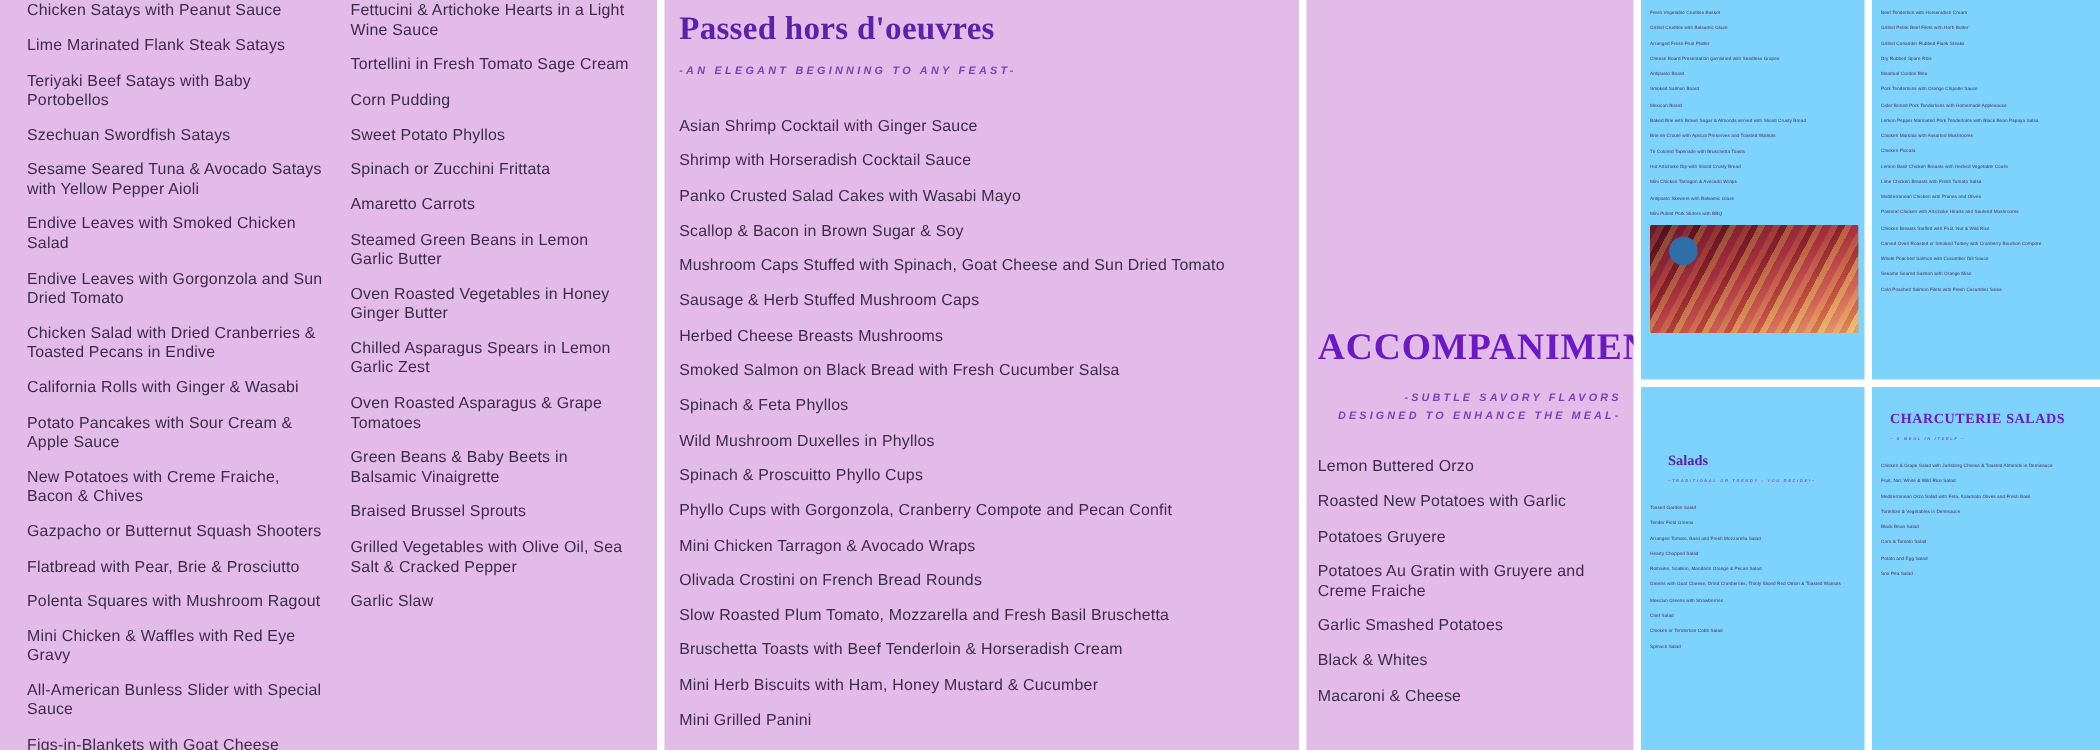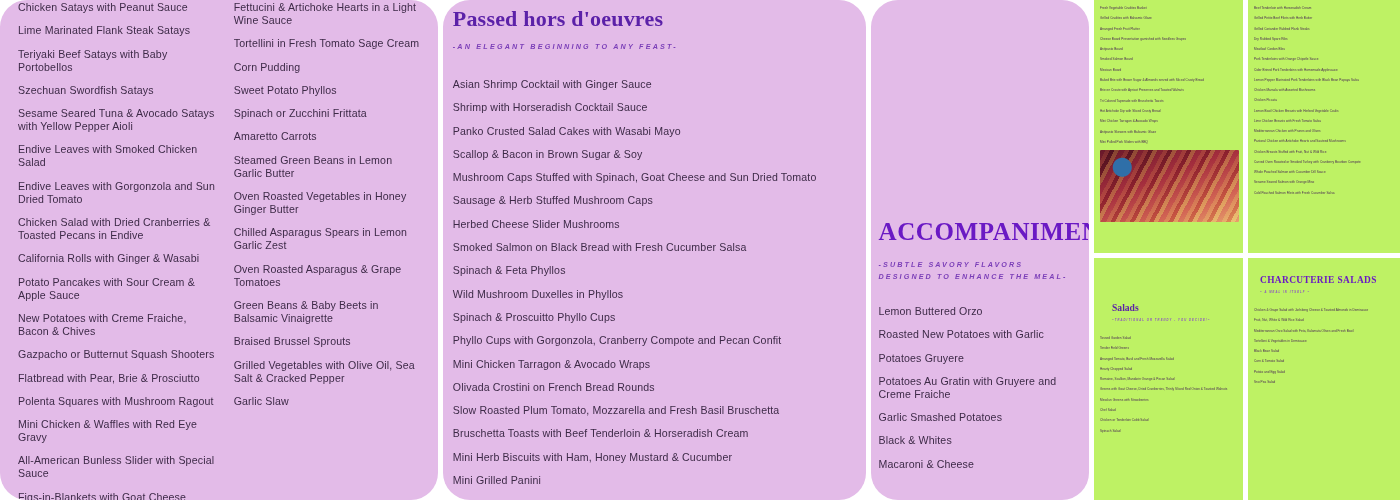--- a/index.html
+++ b/index.html
@@ -5,21 +5,21 @@
   html,body{margin:0;padding:0;}
   body{
     width:1400px;height:500px;overflow:hidden;
     background:#ffffff;
     font-family:"Liberation Sans", sans-serif;
     position:relative;
   }
   .page{position:absolute;inset:0;display:flex;}
 
   
-  .panel{background:#e3bbe8;position:relative;overflow:hidden;border-radius:27px;}
+  .panel{background:#e3bbe8;position:relative;overflow:hidden;}
 
   .panel-a{width:553px;height:500px;display:flex;}
   .col{padding:0 14px;box-sizing:border-box;}
   .col-1{width:285px;padding-left:18px;padding-right:6px;}
   .col-2{width:268px;padding-left:8px;}
 
   .menu-item{
     color:#3d2a47;
     font-size:10.6px;
     line-height:13px;
@@ -58,30 +58,30 @@
   .panel-c{width:276px;height:500px;box-sizing:border-box;position:relative;}
   .head-caps{
     font-family:"Liberation Serif", serif;
     font-weight:700;
     color:#6a19c4;
     font-size:25px;
     letter-spacing:.6px;
     margin:0 0 0 8px;
   }
   .panel-c .head-caps{margin-top:218px;}
-  .panel-c .head-sub{margin:13px 8px 0 8px;letter-spacing:2.1px;}
+  .panel-c .head-sub{margin:13px 8px 0 8px;letter-spacing:2.1px;text-align:right;}
   .panel-c .list-b{margin-top:22px;padding:0 12px 0 8px;}
 
   
   .right-stack{width:306px;height:500px;display:flex;flex-direction:column;}
   .rs-gap-h{height:5px;background:#ffffff;width:100%;flex:0 0 auto;}
   .rs-top{height:253px;display:flex;width:100%;}
   .rs-bottom{height:242px;display:flex;width:100%;}
 
-  .mini{background:#bef264;box-sizing:border-box;position:relative;overflow:hidden;}
+  .mini{background:#7dd3fc;box-sizing:border-box;position:relative;overflow:hidden;}
   .mini-left{width:149px;padding:6px 6px 0 6px;}
   .mini-right{width:152px;padding:6px 6px 0 6px;}
   .mini-gap{width:5px;background:#ffffff;flex:0 0 auto;}
 
   .tiny{
     color:#4a2a55;
     font-size:3.1px;
     line-height:4.2px;
     margin:0 0 6.1px 0;
     letter-spacing:.05px;
@@ -170,21 +170,21 @@
   <section class="panel panel-b">
     <h1 class="head-script">Passed hors d'oeuvres</h1>
     <div class="head-sub">-AN ELEGANT BEGINNING TO ANY FEAST-</div>
     <div class="list-b" id="colHors">
         <div class="menu-item">Asian Shrimp Cocktail with Ginger Sauce</div>
         <div class="menu-item">Shrimp with Horseradish Cocktail Sauce</div>
         <div class="menu-item">Panko Crusted Salad Cakes with Wasabi Mayo</div>
         <div class="menu-item">Scallop &amp; Bacon in Brown Sugar &amp; Soy</div>
         <div class="menu-item">Mushroom Caps Stuffed with Spinach, Goat Cheese and Sun Dried Tomato</div>
         <div class="menu-item">Sausage &amp; Herb Stuffed Mushroom Caps</div>
-        <div class="menu-item">Herbed Cheese Slider Mushrooms</div>
+        <div class="menu-item">Herbed Cheese Breasts Mushrooms</div>
         <div class="menu-item">Smoked Salmon on Black Bread with Fresh Cucumber Salsa</div>
         <div class="menu-item">Spinach &amp; Feta Phyllos</div>
         <div class="menu-item">Wild Mushroom Duxelles in Phyllos</div>
         <div class="menu-item">Spinach &amp; Proscuitto Phyllo Cups</div>
         <div class="menu-item">Phyllo Cups with Gorgonzola, Cranberry Compote and Pecan Confit</div>
         <div class="menu-item">Mini Chicken Tarragon &amp; Avocado Wraps</div>
         <div class="menu-item">Olivada Crostini on French Bread Rounds</div>
         <div class="menu-item">Slow Roasted Plum Tomato, Mozzarella and Fresh Basil Bruschetta</div>
         <div class="menu-item">Bruschetta Toasts with Beef Tenderloin &amp; Horseradish Cream</div>
         <div class="menu-item">Mini Herb Biscuits with Ham, Honey Mustard &amp; Cucumber</div>

